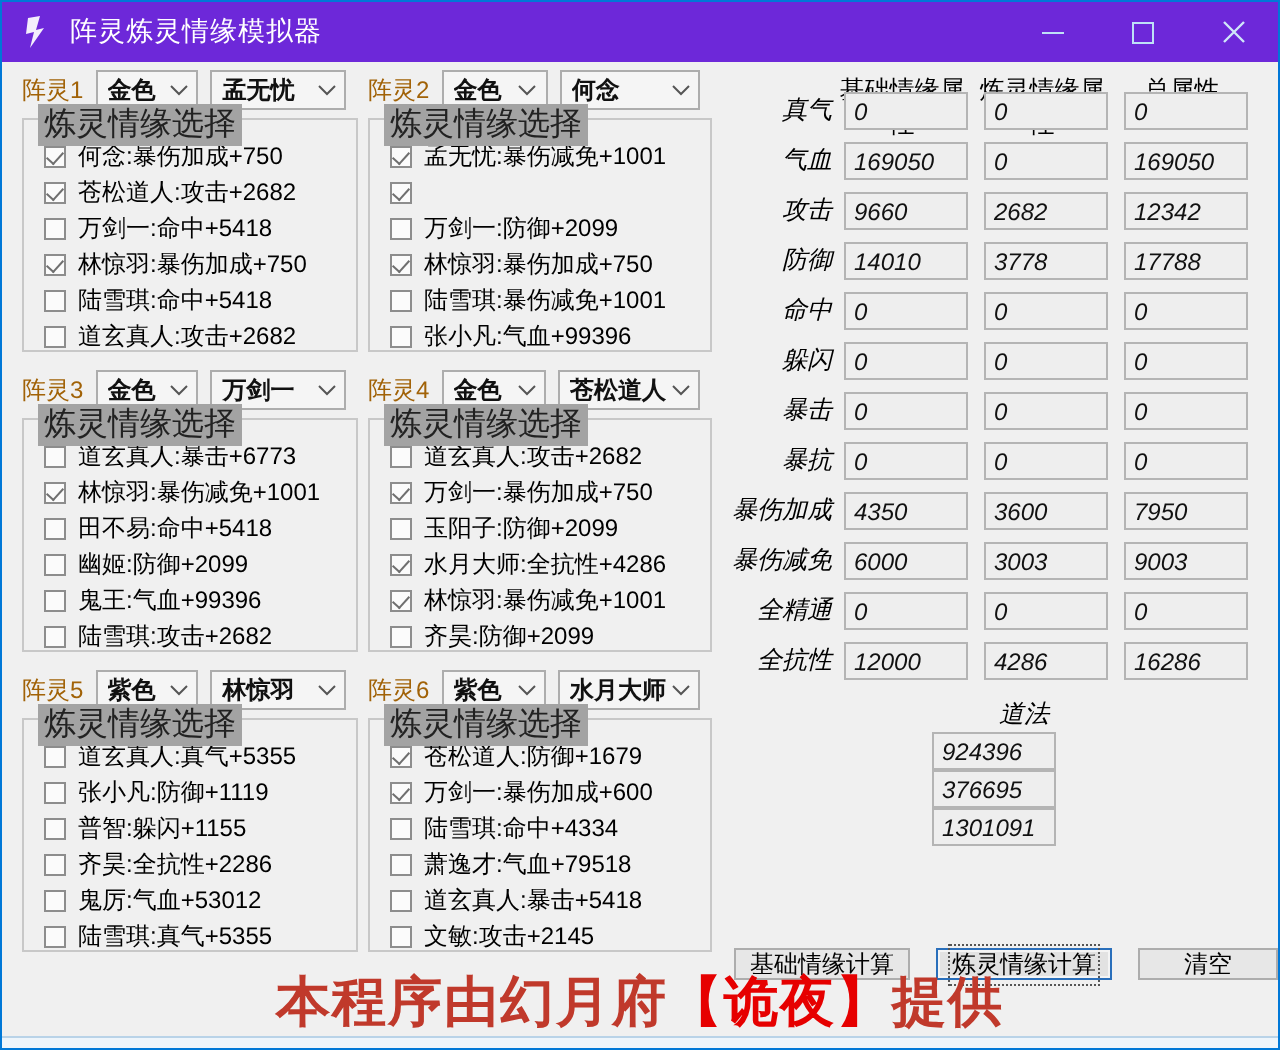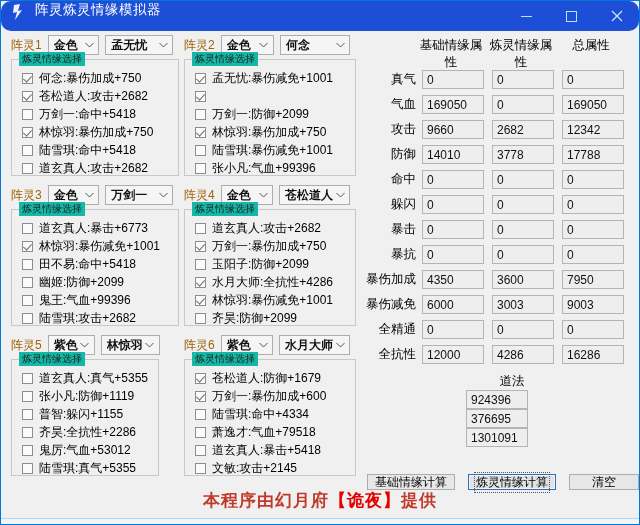--- a/index.html
+++ b/index.html
@@ -13,24 +13,23 @@
   .window{
     position:relative;width:640px;height:525px;
     background:#f0f0f0;
     border:1px solid #0078d7;
     box-sizing:border-box;
     display:flex;flex-direction:column;
   }
   
   .titlebar{
     height:30px;min-height:30px;
-    background:#1d4ed8;
-    display:flex;
+    background:#6d28d9;
+    display:flex;align-items:center;
     color:#fff;
-    border-radius:10px;
   }
   .title-icon{
     width:22px;height:22px;margin-left:7px;margin-right:5px;
     position:relative;flex:0 0 auto;
   }
   .title-icon svg{display:block;}
   .title-text{
     font-size:13.5px;letter-spacing:.5px;
     color:#ffffff;flex:1 1 auto;
     white-space:nowrap;overflow:hidden;
@@ -77,22 +76,22 @@
   .combo.c-color{width:56px;}
   .combo.c-name{width:74px;}
   .groupbox{
     border:1px solid #c8c8c8;
     position:relative;
     box-sizing:border-box;
     background:transparent;
   }
   .gb-title{
     position:absolute;top:-8px;left:7px;
-    background:#14b8a6;padding:0 3px;
-    font-size:10px;color:#222;white-space:nowrap;
+    background:#a3a3a3;padding:0 3px;
+    font-size:16px;color:#222;white-space:nowrap;
   }
   .cb-list{
     padding:9px 0 0 10px;
   }
   .cb-item{
     display:flex;align-items:center;height:18px;
   }
   .cb-box{
     width:11px;height:11px;box-sizing:border-box;
     border:1px solid #8d8d8d;
@@ -115,21 +114,21 @@
   
   .right{
     position:absolute;left:362px;top:0;right:0;height:100%;
   }
   .attr-head{
     display:flex;position:absolute;left:0;top:6px;
   }
   .attr-head .hcell{
     font-size:12.5px;color:#000;text-align:center;
   }
-  .attr-rows{position:absolute;left:0;top:36px;width:100%;}
+  .attr-rows{position:absolute;left:0;top:12px;width:100%;font-style:italic;}
   .attr-row{
     display:flex;align-items:center;
     height:25px;
   }
   .attr-name{
     width:53px;flex:0 0 auto;
     text-align:right;padding-right:6px;
     font-size:12.5px;color:#000;white-space:nowrap;
   }
   .attr-in{
@@ -166,21 +165,21 @@
   .btn.focused .btnlabel{
     outline:1px dotted #555;outline-offset:1px;
   }
   
   .footer{
     position:absolute;left:0;bottom:0;width:100%;
     text-align:center;
   }
   .footer-text{
     font-family:Liberation Sans, sans-serif;
-    font-size:17px;font-weight:bold;
+    font-size:27px;font-weight:bold;
     color:#c0392b;
     letter-spacing:1px;
     line-height:34px;
     white-space:nowrap;
   }
   .footer-text .hl{color:#e60000;}
   .statusbar{
     height:6px;width:100%;
     background:#eef5fb;
     border-top:1px solid #b9d3e8;
@@ -418,21 +417,21 @@
                 <span class="cb-text">林惊羽:暴伤减免+1001</span>
               </div>
             <div class="cb-item">
                 <span class="cb-box"></span>
                 <span class="cb-text">齐昊:防御+2099</span>
               </div>
           </div>
         </div>
       </div>
 
-      <div class="arr-block" style="left:10px;top:303px;width:148px;">
+      <div class="arr-block" style="left:10px;top:303px;width:168px;">
         <div class="arr-row">
           <span class="arr-label">阵灵5</span>
           <div class="combo c-color">
             <span class="cval">紫色</span>
             <span class="carrow">
               <svg width="9" height="6" viewBox="0 0 9 6">
                   <path d="M0.5 1 L4.5 5 L8.5 1" stroke="#555" fill="none" stroke-width="1"></path>
                 </svg>
             </span>
           </div>

